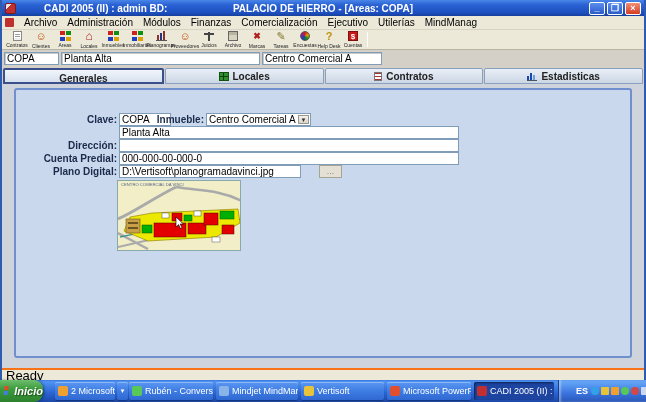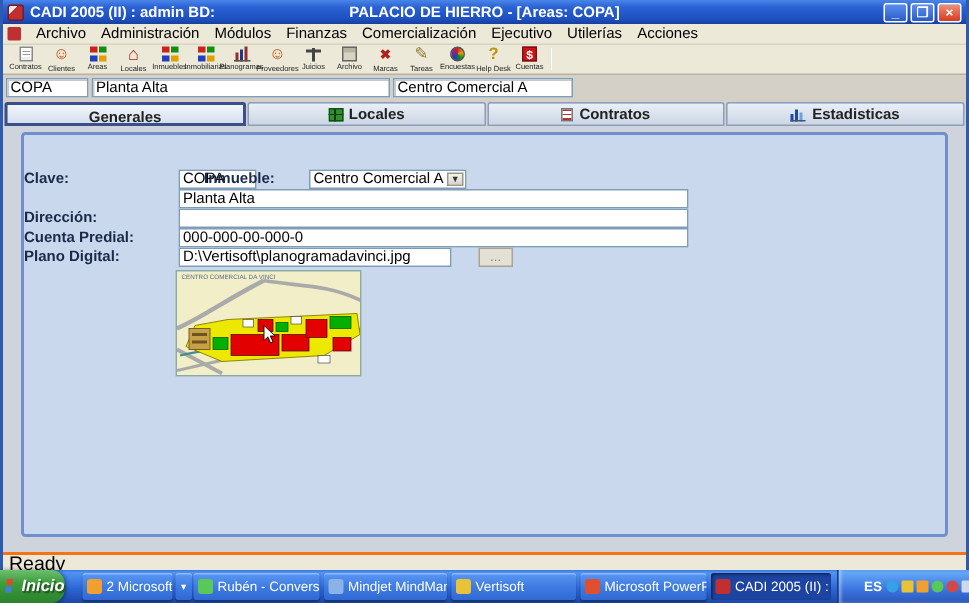--- a/index.html
+++ b/index.html
@@ -4,21 +4,21 @@
 <style>
   * { margin:0; padding:0; box-sizing:border-box; }
   html,body { width:646px; height:402px; overflow:hidden;
     font-family:"Liberation Sans", sans-serif; }
   #app { position:relative; width:646px; height:402px; background:#d4d0c8;
     border-left:2px solid #2c5bb0; border-right:2px solid #2c5bb0; }
 
   
   .titlebar { position:absolute; left:0; top:0; width:100%; height:16px;
     background:linear-gradient(180deg,#4a86e8 0%,#2a62d4 30%,#1d4fc0 80%,#16409c 100%);
-    display:flex; align-items:center; color:#fff; font-size:10px; font-weight:bold; }
+    display:flex; align-items:center; color:#fff; font-size:10px; font-weight:bold;gap:24px; }
   .app-icon { width:11px; height:11px; margin:0 4px 0 3px; border-radius:2px;
     background:linear-gradient(135deg,#e8e8e8 0 30%,#c03030 30% 100%); border:1px solid #801818; }
   .title-center { position:absolute; left:0; right:0; text-align:center; pointer-events:none; }
   .win-controls { margin-left:auto; display:flex; gap:2px; padding-right:3px; position:relative; z-index:2; }
   .win-btn { width:16px; height:13px; border:1px solid #fff; border-radius:2px;
     background:linear-gradient(180deg,#5c8ef0,#2a5cc8); color:#fff; font-size:9px;
     line-height:11px; text-align:center; }
   .win-btn.close { background:linear-gradient(180deg,#f09078,#d43c22); }
 
   
@@ -89,21 +89,21 @@
     background-image:repeating-linear-gradient(#a33 0 1px,transparent 1px 3px); }
   .ti-estadisticas { border-bottom:1px solid #456;
     background:linear-gradient(#1848b0,#1848b0) 0 4px/2px 5px no-repeat,
                linear-gradient(#1848b0,#1848b0) 3px 1px/2px 8px no-repeat,
                linear-gradient(#6f9fdf,#6f9fdf) 6px 3px/2px 6px no-repeat; }
 
   
   .main { position:absolute; left:0; top:84px; width:100%; height:284px; background:#cfd4dc; }
   .panel { position:absolute; left:12px; top:4px; right:12px; bottom:10px;
     background:#c9d8ec; border:2px solid #6f8fce; border-radius:3px; }
-  .flabel { position:absolute; text-align:left; font-weight:bold; color:#1a2a4a; font-size:10px;
+  .flabel { position:absolute; text-align:right; font-weight:bold; color:#1a2a4a; font-size:10px;
     line-height:13px; white-space:nowrap; }
   .finput { position:absolute; height:13px; background:#fff; border:1px solid #7f9db9;
     font-size:10px; line-height:11px; padding:0 2px; white-space:nowrap; overflow:hidden; }
   .combo-arrow { position:absolute; right:1px; top:1px; width:11px; height:9px;
     background:linear-gradient(180deg,#f4f3ee,#d8d4c8); border:1px solid #9a968a;
     font-size:6px; line-height:9px; text-align:center; color:#333; }
   .browse-btn { position:absolute; height:13px; width:23px; background:#e4e1d4;
     border:1px solid #a8a494; font-size:9px; line-height:10px; text-align:center; color:#888; }
   .plan-box { position:absolute; border:1px solid #8aa; background:#f2efc8; overflow:hidden; }
 
@@ -157,21 +157,21 @@
 
   <div class="menubar">
     <div class="menu-doc-icon"></div>
   <div class="menu-item">Archivo</div>
       <div class="menu-item">Administración</div>
       <div class="menu-item">Módulos</div>
       <div class="menu-item">Finanzas</div>
       <div class="menu-item">Comercialización</div>
       <div class="menu-item">Ejecutivo</div>
       <div class="menu-item">Utilerías</div>
-      <div class="menu-item">Acciones</div>
+      <div class="menu-item">MindManag</div>
     </div>
 
   <div class="toolbar">
       <div class="tool-btn">
         <div class="tbicon icon-doc"></div>
         <div class="tool-label">Contratos</div>
       </div>
       <div class="tool-btn">
         <div class="tbicon icon-person"></div>
         <div class="tool-label">Clientes</div>

